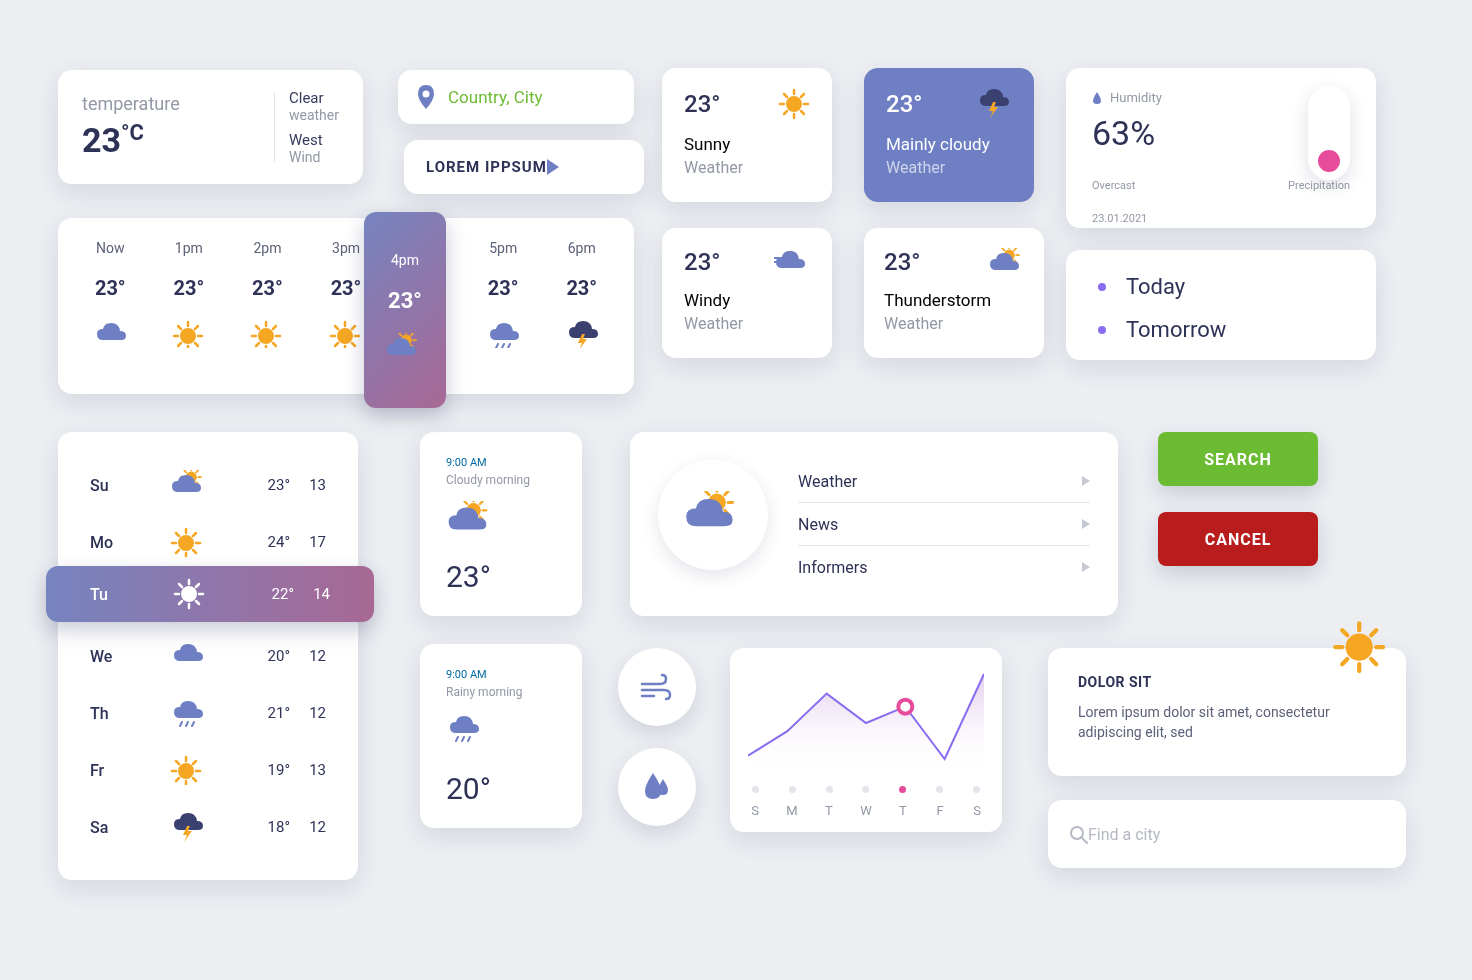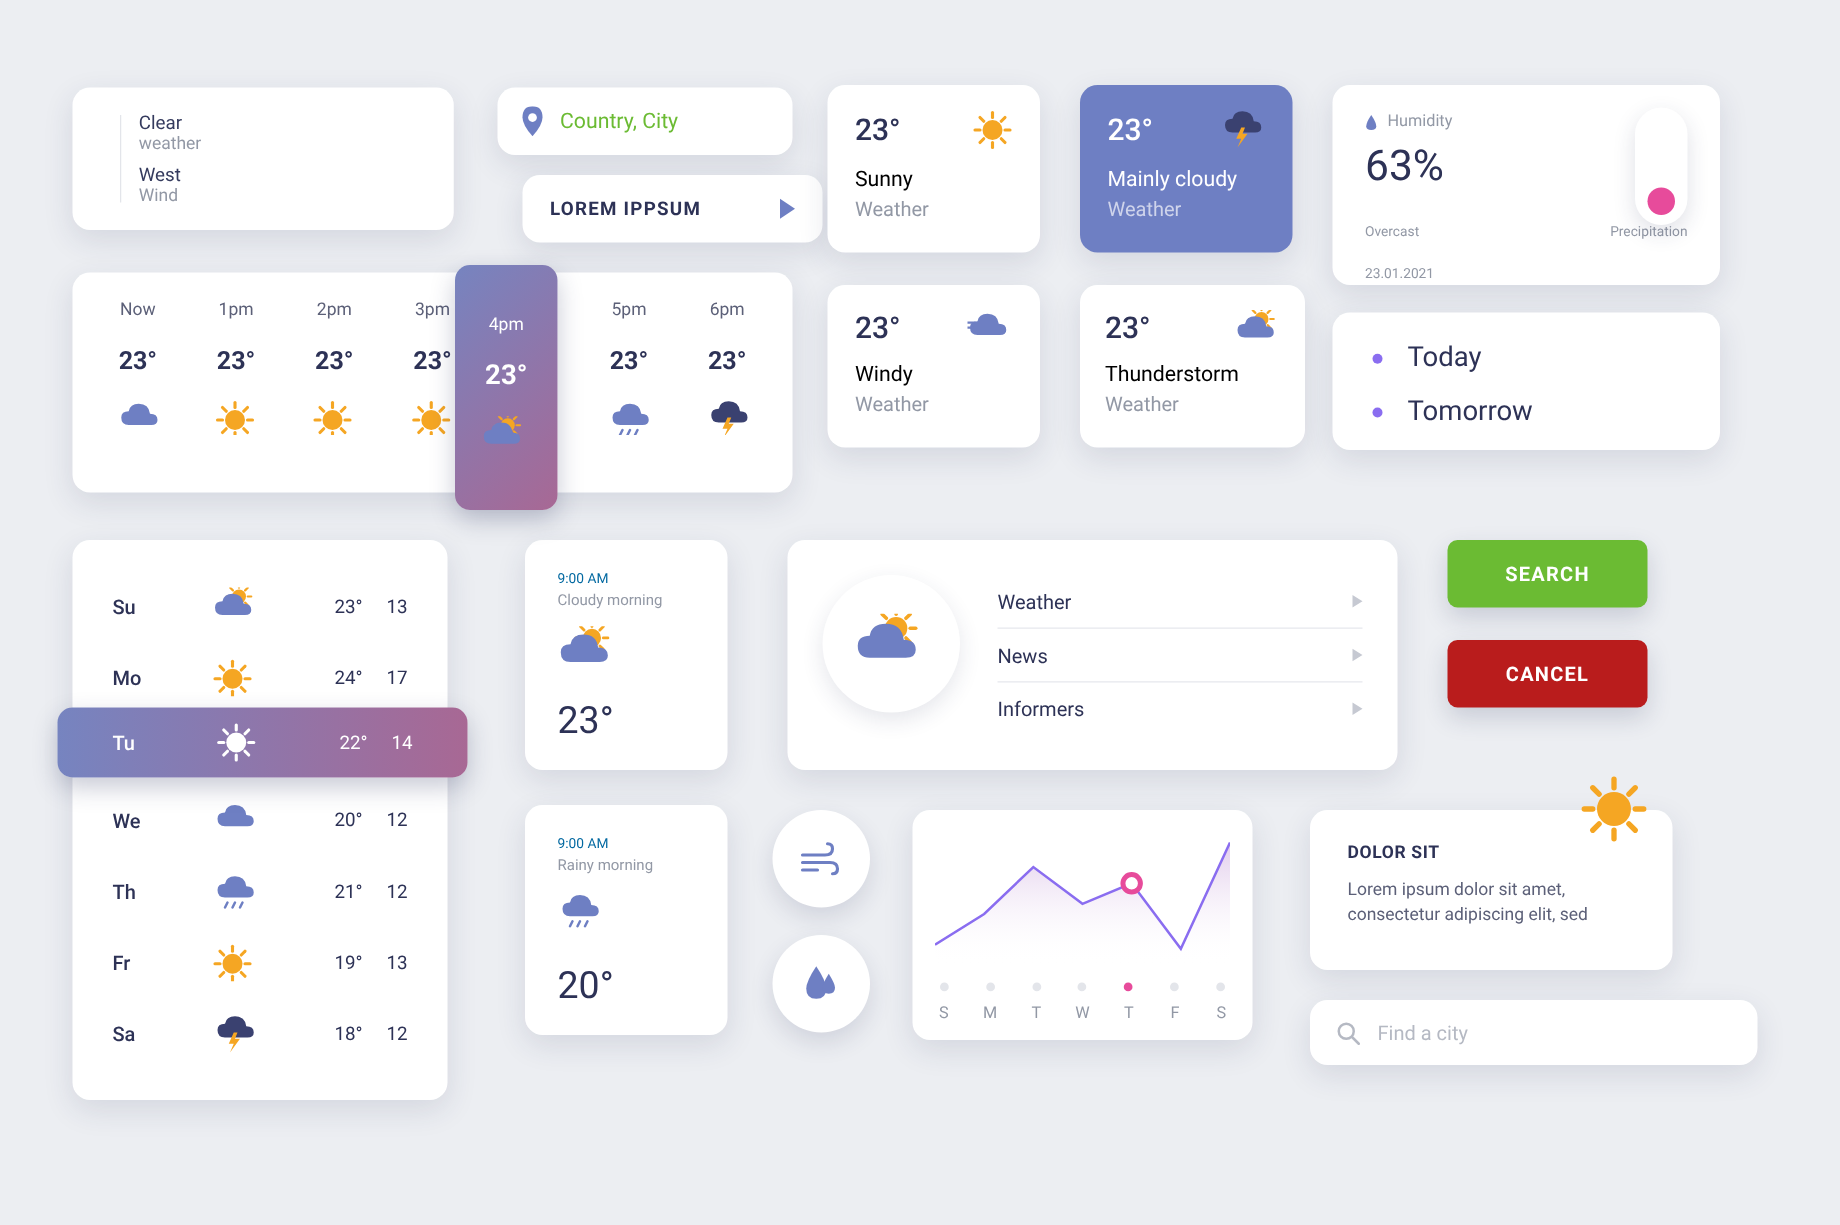--- a/index.html
+++ b/index.html
@@ -13,21 +13,21 @@
 .temp-value { color: #2d3256; font-size: 34px; font-weight: 700; }
 .temp-unit { font-size: 22px; vertical-align: super; }
 .temp-divider { width: 1px; height: 70px; background: #e3e5ea; margin: 0 14px; }
 .temp-right { display: flex; flex-direction: column; gap: 8px; }
 .tr-l1 { color: #353b5e; font-size: 15px; }
 .tr-l2 { color: #9298a5; font-size: 14px; }
 
 .loc-card { position: absolute; top: 70px; left: 398px; width: 236px; height: 54px; display: flex; align-items: center; padding: 0 18px; gap: 12px; }
 .loc-text { color: #6bbb33; font-size: 17px; }
 
-.lorem-card { position: absolute; top: 140px; left: 418px; width: 240px; height: 54px; display: flex; align-items: center; justify-content: space-between; padding: 0 22px; }
+.lorem-card { position: absolute; top: 140px; left: 404px; width: 240px; height: 54px; display: flex; align-items: center; justify-content: flex-start; padding: 0 22px; }
 .lorem-text { color: #2d3256; font-weight: 700; letter-spacing: 1px; font-size: 15px; }
 
 .sm-card { width: 170px; height: 134px; padding: 20px 22px; }
 .sm-top { display: flex; align-items: center; justify-content: space-between; margin-bottom: 14px; }
 .sm-temp { color: #2d3256; font-size: 24px; font-weight: 500; }
 .sm-title { color: #000000; font-size: 17px; margin-bottom: 4px; }
 .sm-sub { color: #9298a5; font-size: 16px; }
 .sm-sunny { position: absolute; top: 68px; left: 662px; }
 .sm-cloudy { position: absolute; top: 68px; left: 864px; background: #6e7fc3; }
 .sm-cloudy .sm-temp, .sm-cloudy .sm-title { color: #fff; }
@@ -94,27 +94,27 @@
 
 
 .chart-card { position: absolute; top: 648px; left: 730px; width: 272px; height: 184px; padding: 16px 18px 14px; }
 .chart-days { display: flex; justify-content: space-between; margin-top: 10px; }
 .chart-day { color: #9298a5; font-size: 13px; width: 14px; text-align: center; }
 .chart-dots { display: flex; justify-content: space-between; margin-top: 8px; }
 .cdot { width: 7px; height: 7px; border-radius: 50%; background: #e3e5ea; margin: 0 4px; }
 .cdot.active { background: #e74b9b; }
 
 
-.info-card { position: absolute; top: 648px; left: 1048px; width: 290px; height: 128px; padding: 26px 30px; }
+.info-card { position: absolute; top: 648px; left: 1048px; width: 358px; height: 128px; padding: 26px 30px; }
 .info-title { color: #2d3256; font-weight: 700; font-size: 14px; letter-spacing: 0.5px; margin-bottom: 12px; }
 .info-body { color: #5c6078; font-size: 14px; line-height: 1.45; }
 .info-sun { position: absolute; top: -28px; right: 18px; }
 
 
-.srch-card { position: absolute; top: 800px; left: 1048px; width: 358px; height: 52px; display: flex; align-items: center; padding: 0 20px; gap: 14px; }
+.srch-card { position: absolute; top: 800px; left: 1048px; width: 358px; height: 68px; display: flex; align-items: center; padding: 0 20px; gap: 0; }
 .srch-ph { color: #b5b9c3; font-size: 16px; }
 .tri-play { width: 0; height: 0; border-left: 12px solid #6e7fc3; border-top: 8px solid transparent; border-bottom: 8px solid transparent; }
 .tri-sm { width: 0; height: 0; border-left: 8px solid #c6c9d2; border-top: 5px solid transparent; border-bottom: 5px solid transparent; }
 </style>
 </head>
 <body>
 
 <svg width="0" height="0" style="position:absolute">
 <defs>
   <g id="sun-o">
@@ -185,20 +185,24 @@
         <circle cx="10" cy="9" r="3.5" fill="#fff"></circle>
       </g>
   <g id="search-ico">
         <circle cx="9" cy="9" r="6" fill="none" stroke="#b5b9c3" stroke-width="2"></circle>
         <line x1="14" y1="14" x2="19" y2="19" stroke="#b5b9c3" stroke-width="2" stroke-linecap="round"></line>
       </g>
 </defs>
 </svg>
 
 <div class="card temp-card">
+  <div class="temp-left">
+    <div class="temp-label">temperature</div>
+    <div class="temp-value"><span>23</span><span class="temp-unit">°C</span></div>
+  </div>
   <div class="temp-divider"></div>
   <div class="temp-right">
     <div>
         <div class="tr-l1">Clear</div>
         <div class="tr-l2">weather</div>
       </div>
     <div>
         <div class="tr-l1">West</div>
         <div class="tr-l2">Wind</div>
       </div>

